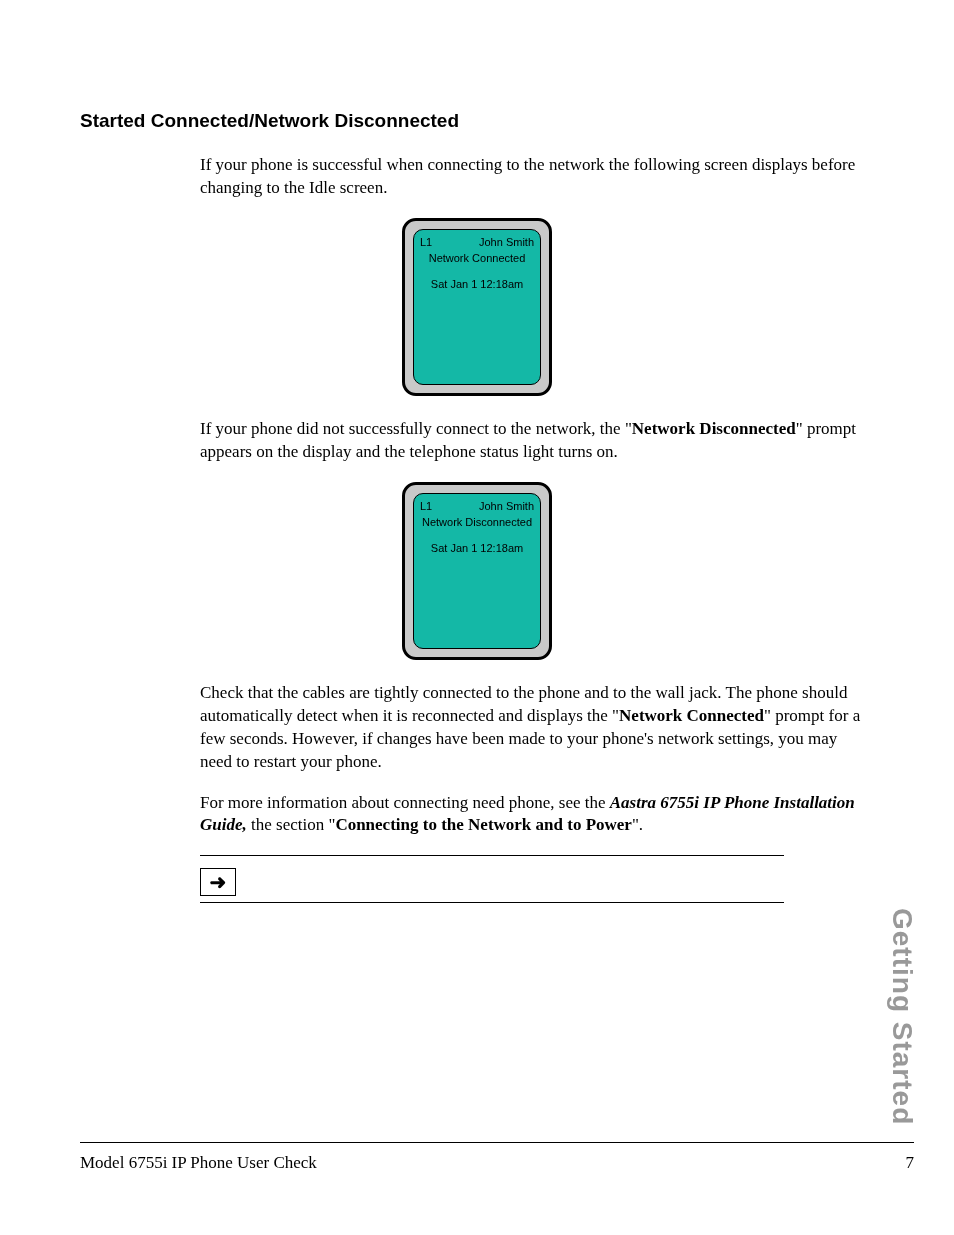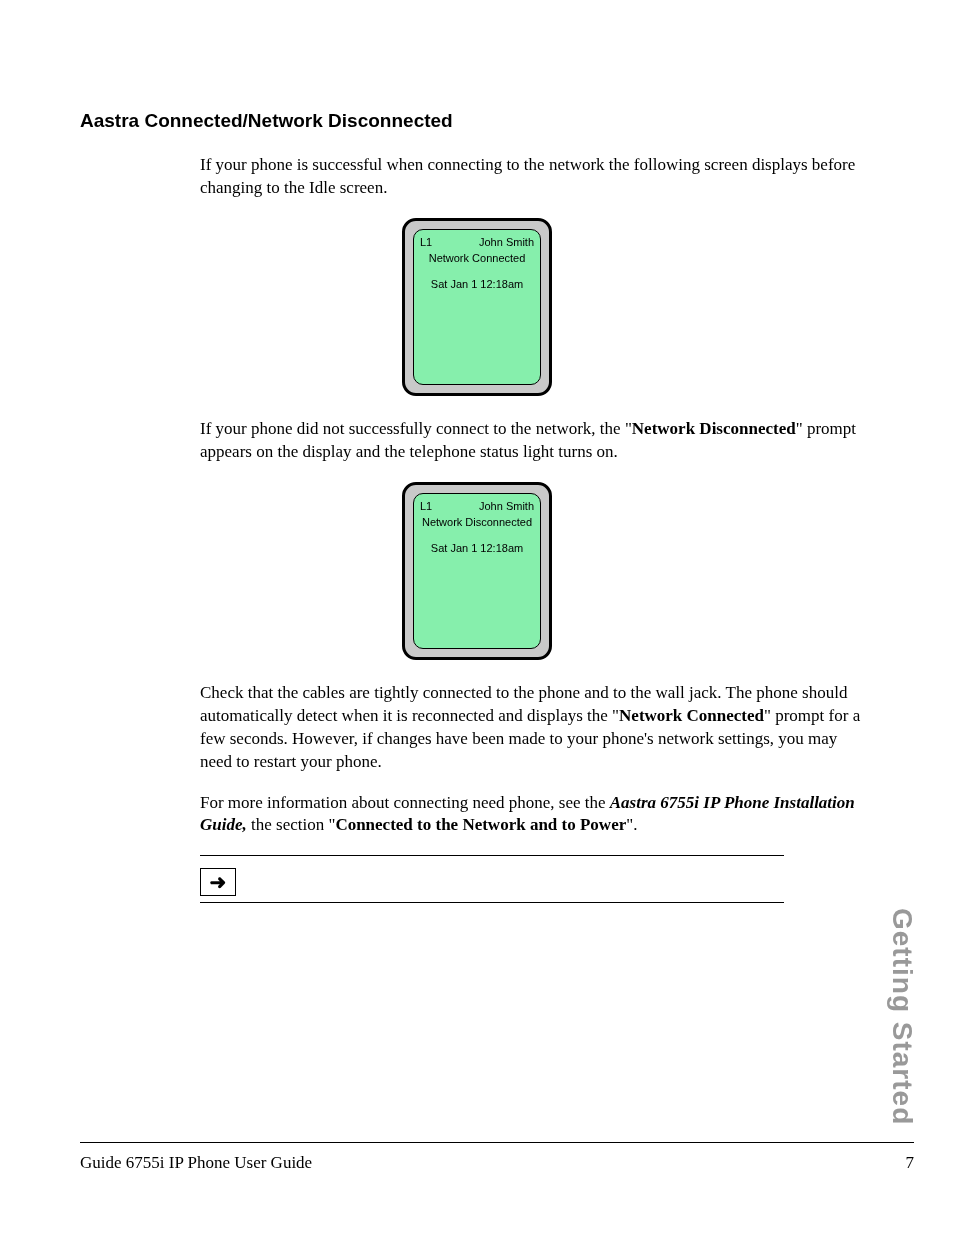--- a/index.html
+++ b/index.html
@@ -35,21 +35,21 @@
     border: 3px solid #000;
     border-radius: 14px;
     background: #c9c9c9;
     padding: 8px;
   }
   .phone-inner {
     width: 100%;
     height: 100%;
     border: 1px solid #000;
     border-radius: 10px;
-    background: #86efac;
+    background: #14b8a6;
     padding: 6px 6px;
     font-family: Arial, Helvetica, sans-serif;
     font-size: 11px;
     text-align: center;
   }
   .phone-row1 { display: flex; justify-content: space-between; margin-bottom: 4px; }
   .phone-status { margin-bottom: 14px; }
   .phone-date { }
 
   .note-block {
@@ -101,21 +101,21 @@
     font-weight: bold;
     font-size: 28px;
     color: #999;
     writing-mode: vertical-rl;
     letter-spacing: 1px;
   }
 </style>
 </head>
 <body>
 
-<h2 class="heading">Aastra Connected/Network Disconnected</h2>
+<h2 class="heading">Started Connected/Network Disconnected</h2>
 
 <div class="body-text">
   <p class="para">If your phone is successful when connecting to the network the following screen displays before changing to the Idle screen.</p>
 </div>
 
 <div class="phone-frame">
   <div class="phone-inner">
     <div class="phone-row1">
       <span>L1</span>
       <span>John Smith</span>
@@ -141,28 +141,28 @@
     <div class="phone-date">Sat  Jan 1  12:18am</div>
   </div>
 </div>
 
 <div class="body-text">
   <p class="para">
     <span>Check that the cables are tightly connected to the phone and to the wall jack. The phone should automatically detect when it is reconnected and displays the "</span><span class="bold">Network Connected</span><span>" prompt for a few seconds. However, if changes have been made to your phone's network settings, you may need to restart your phone.</span>
   </p>
 
   <p class="para">
-    <span>For more information about connecting need phone, see the </span><span class="italic-bold">Aastra 6755i IP Phone Installation Guide,</span><span> the section "</span><span class="bold">Connected to the Network and to Power</span><span>".</span>
+    <span>For more information about connecting need phone, see the </span><span class="italic-bold">Aastra 6755i IP Phone Installation Guide,</span><span> the section "</span><span class="bold">Connecting to the Network and to Power</span><span>".</span>
   </p>
 
 </div>
 
 <div class="note-block">
   <div class="note-icon">➜</div>
 </div>
 
 <div class="side-tab">Getting Started</div>
 
 <div class="footer-rule"></div>
 <div class="footer">
-  <span>Guide 6755i IP Phone User Guide</span>
+  <span>Model 6755i IP Phone User Check</span>
   <span>7</span>
 </div>
 
 </body></html>

